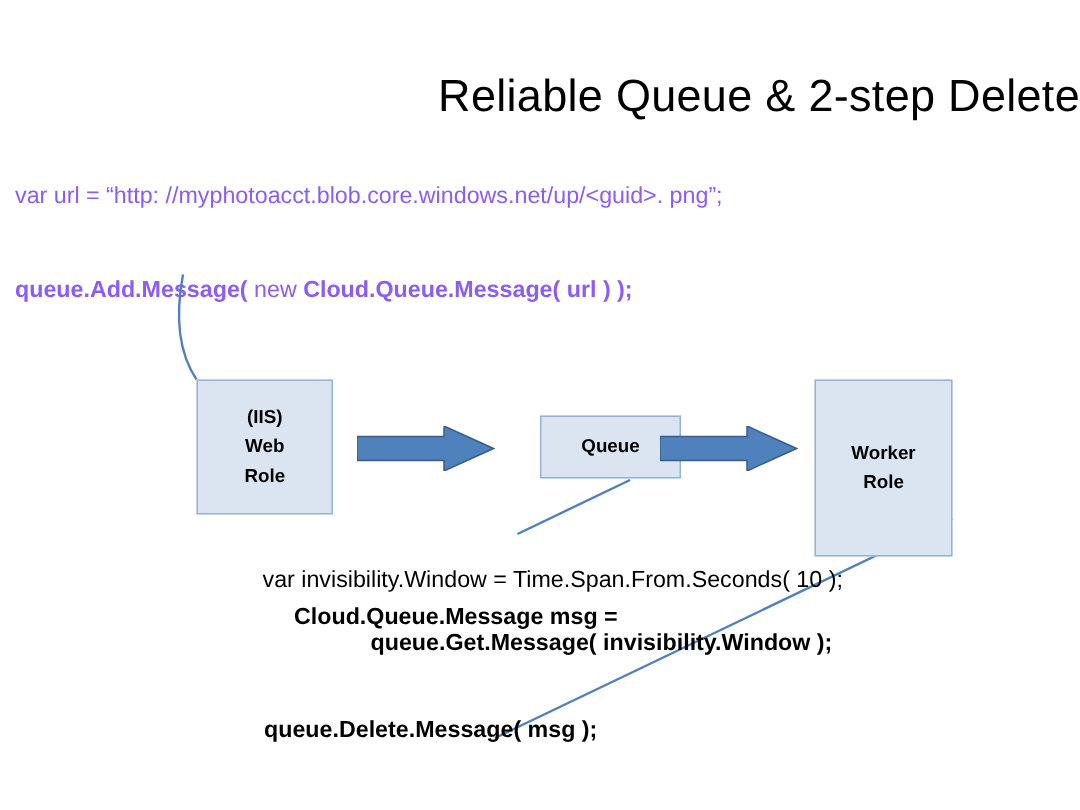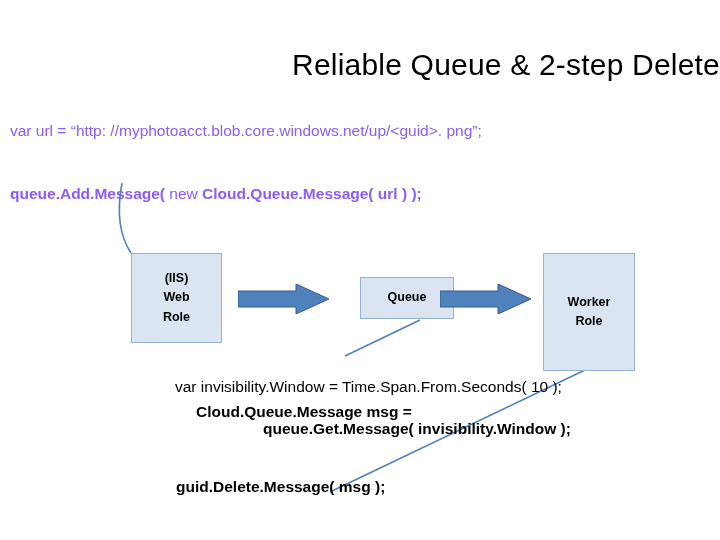--- a/index.html
+++ b/index.html
@@ -107,21 +107,21 @@
   }
 
   .note {
     position: absolute;
     font-size: 15.5px;
     color: #000000;
     white-space: nowrap;
   }
   #note1 { left: 175px; top: 362px; margin-top: 16px; }
   #note2 { left: 196px; top: 387px; font-weight: bold; margin-top: 16px; }
-  #note3 { left: 263px; top: 420px; font-weight: bold; }
+  #note3 { left: 247px; top: 420px; font-weight: bold; }
   #note4 { left: 176px; top: 478px; font-weight: bold; }
 </style>
 </head>
 <body>
 
 <div id="slide">
 
   <div id="title">Reliable Queue &amp; 2-step Delete</div>
 
   <div class="code-line" id="code1">var url = “http: //myphotoacct.blob.core.windows.net/up/&lt;guid&gt;. png”;</div>
@@ -153,15 +153,15 @@
     <polygon points="0,7 58,7 58,0 91,15 58,30 58,23 0,23" fill="#4f81bd" stroke="#385d8a" stroke-width="1"></polygon>
   </svg>
 
   <svg class="arrow" id="arrow2" width="92" height="30" viewBox="0 0 92 30">
     <polygon points="0,7 58,7 58,0 91,15 58,30 58,23 0,23" fill="#4f81bd" stroke="#385d8a" stroke-width="1"></polygon>
   </svg>
 
   <div class="note" id="note1">var invisibility.Window = Time.Span.From.Seconds( 10 );</div>
   <div class="note" id="note2">Cloud.Queue.Message  msg =</div>
   <div class="note" id="note3">queue.Get.Message( invisibility.Window );</div>
-  <div class="note" id="note4">guid.Delete.Message( msg );</div>
+  <div class="note" id="note4">queue.Delete.Message( msg );</div>
 
 </div>
 
 </body></html>

